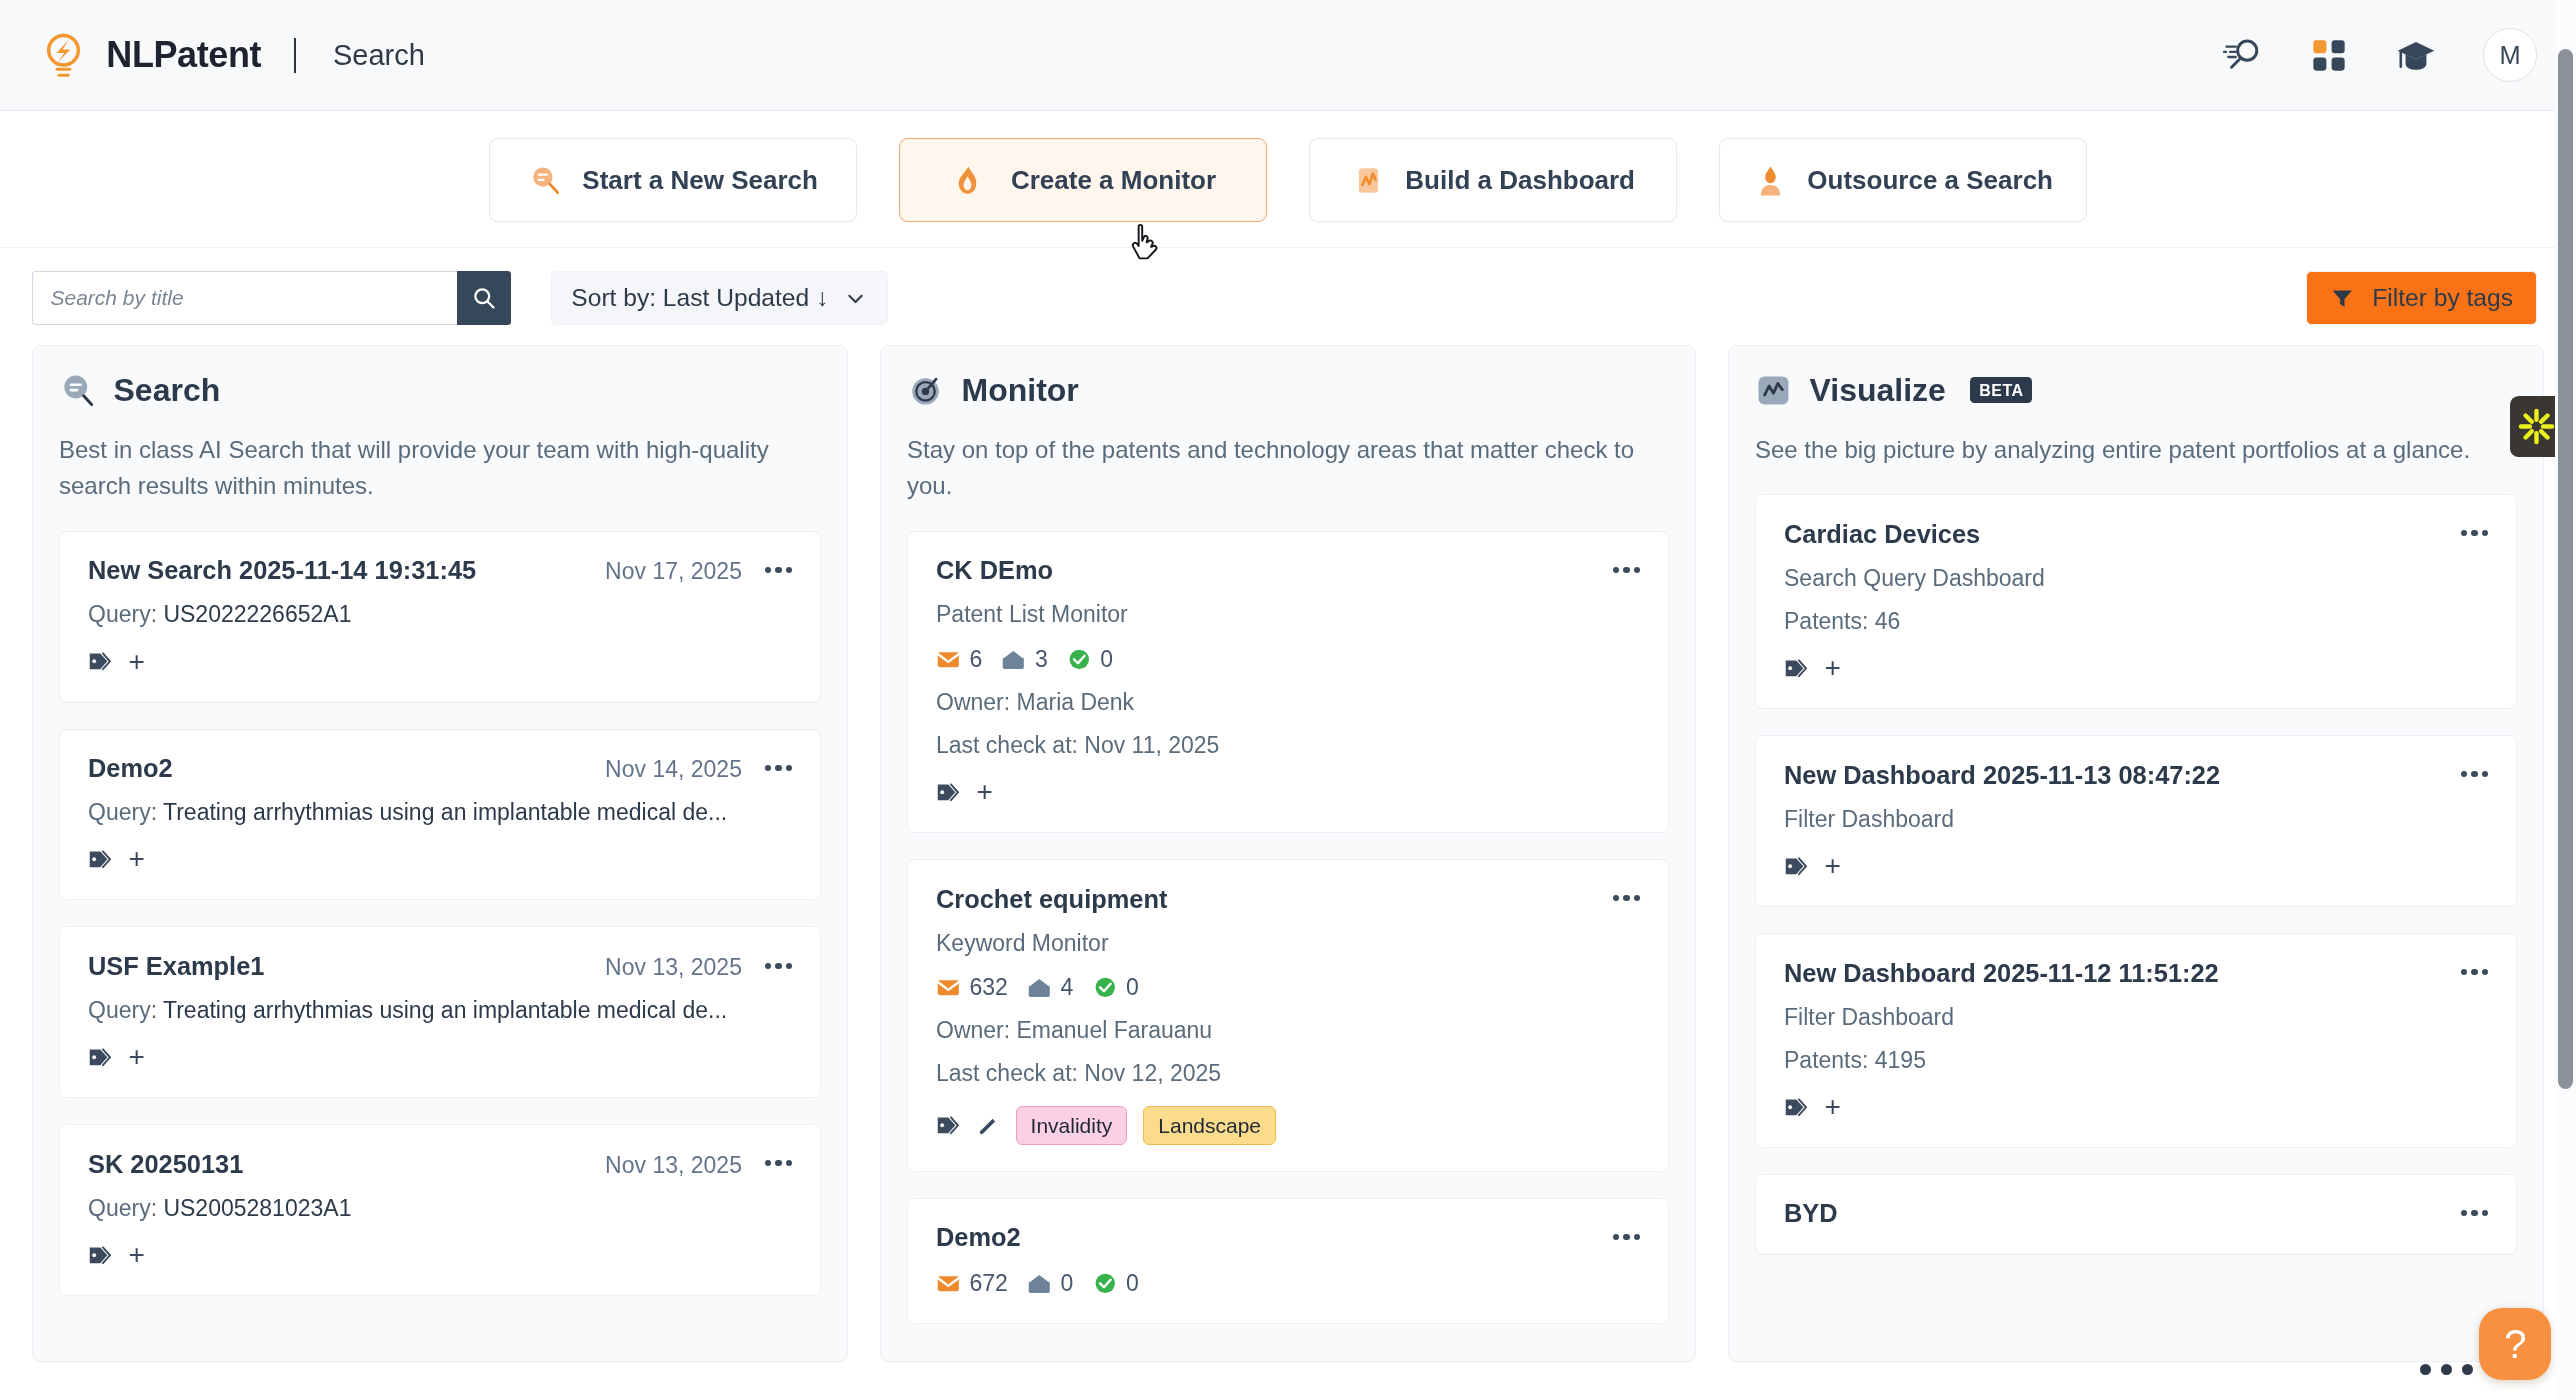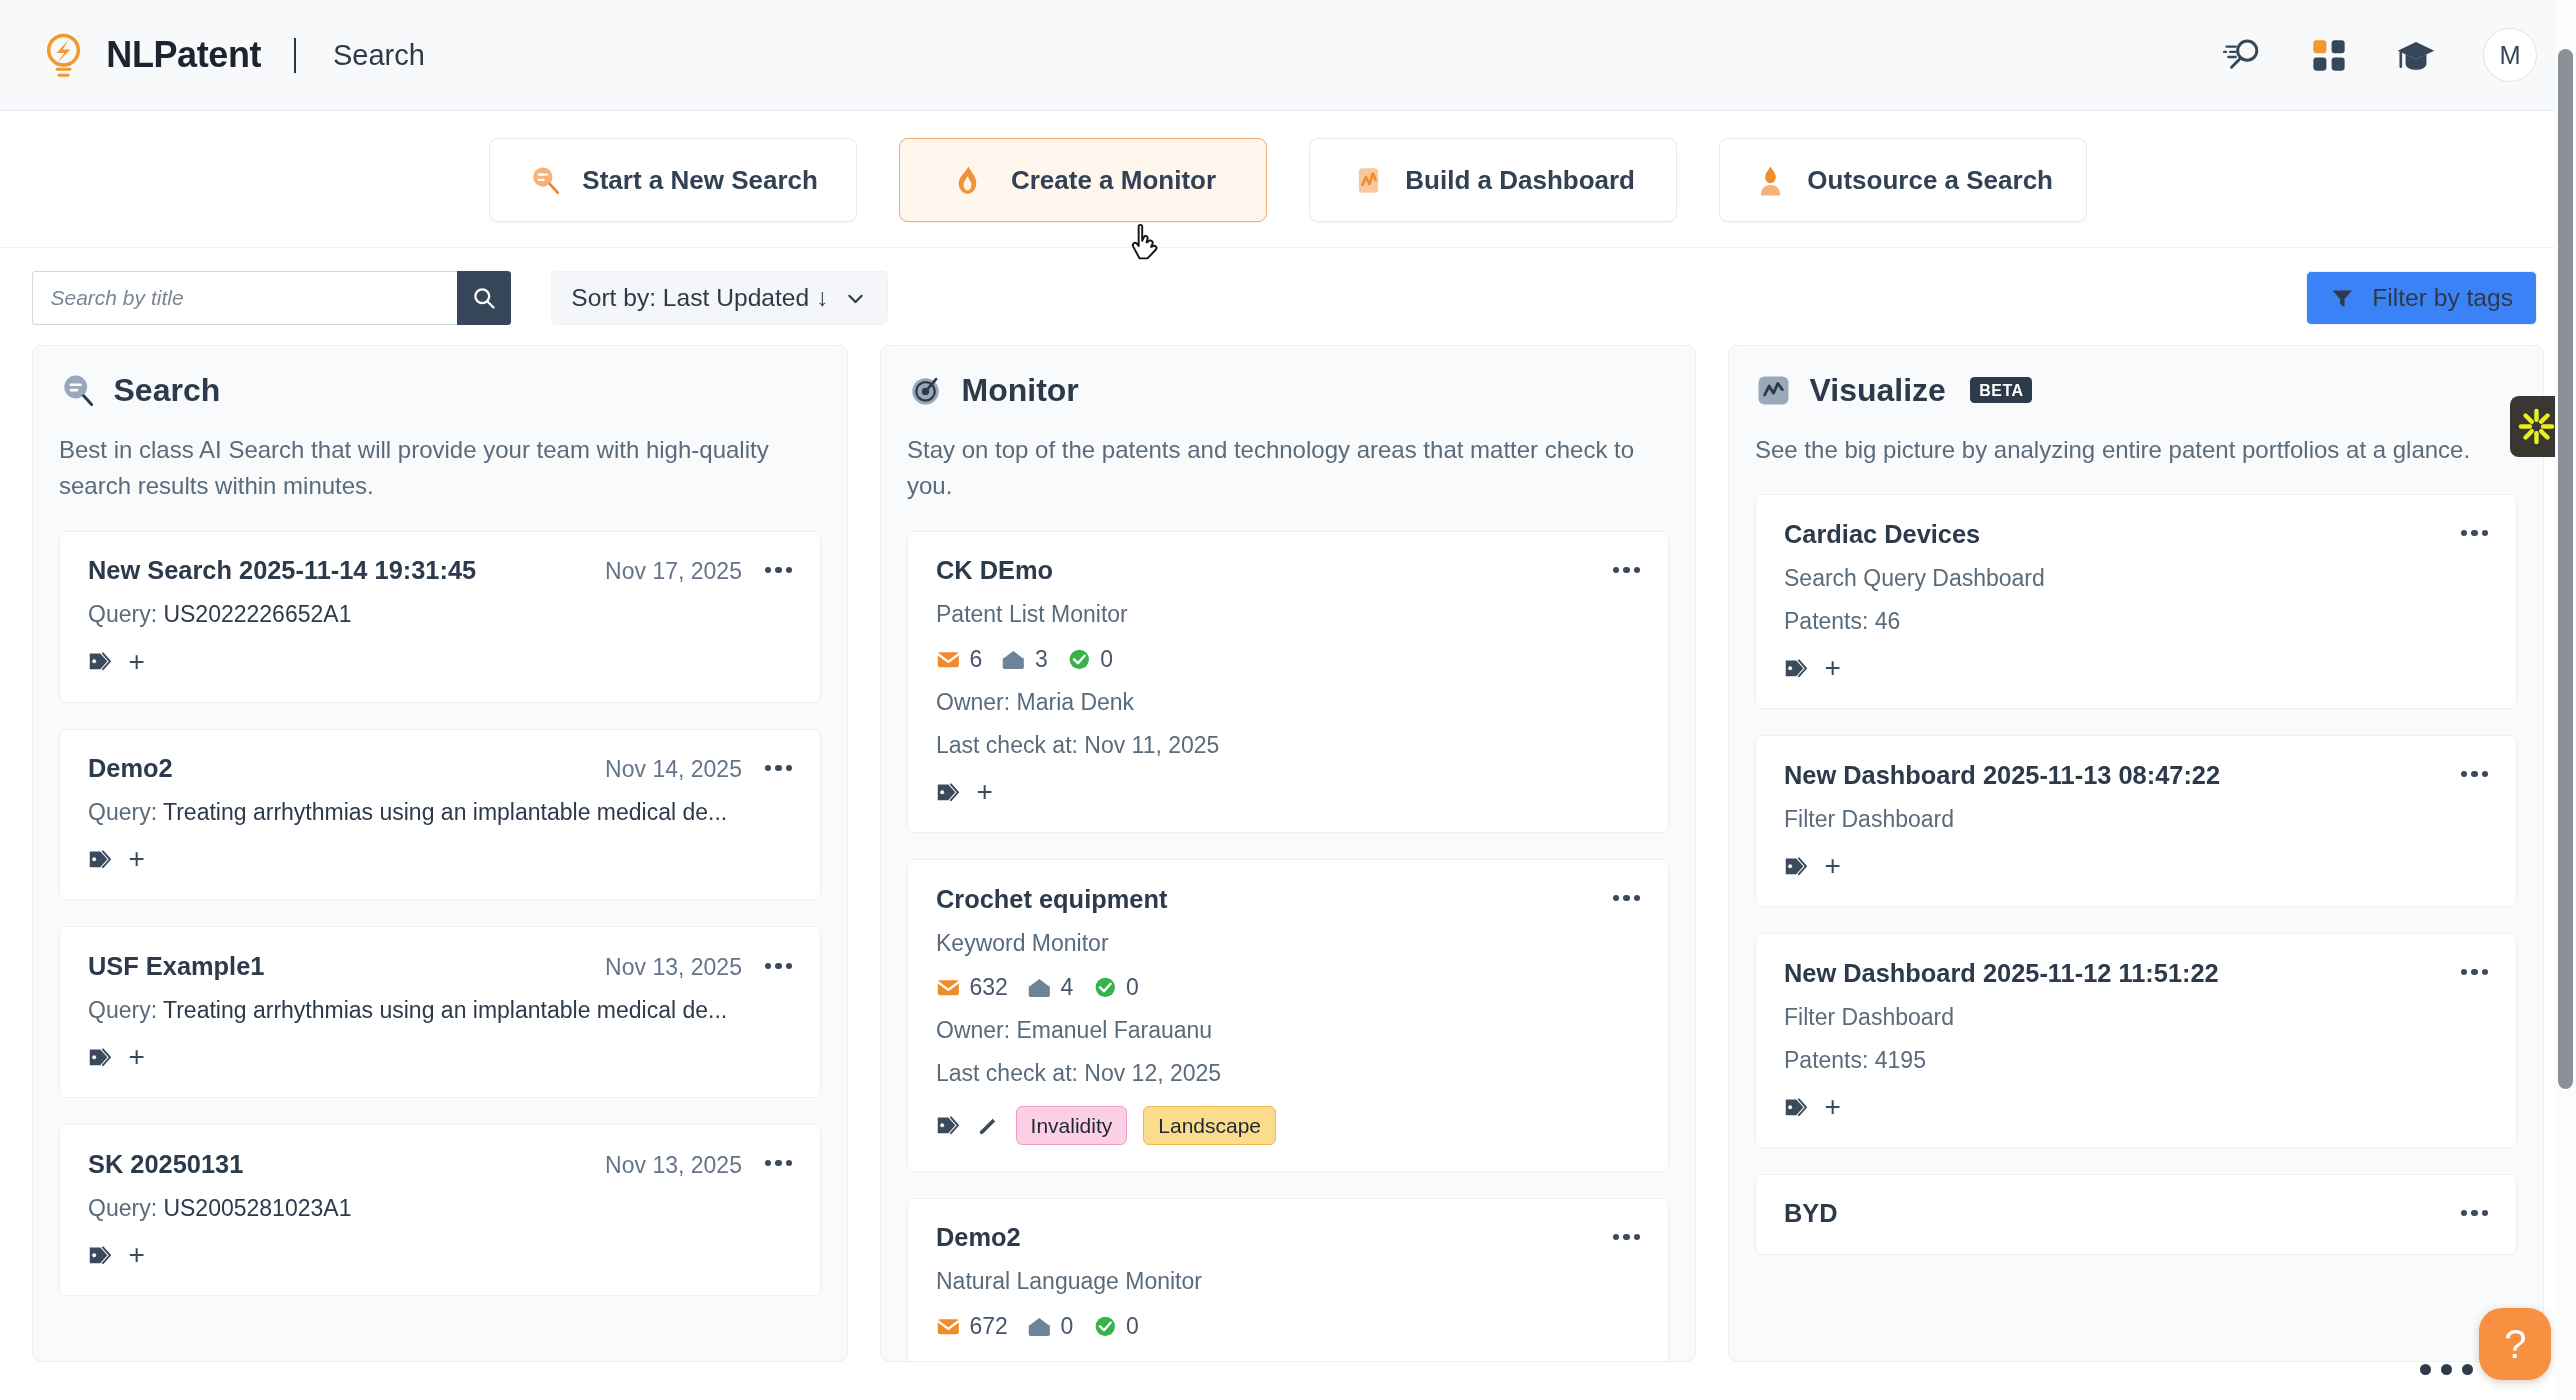--- a/index.html
+++ b/index.html
@@ -87,21 +87,21 @@
   }
   .sort-btn {
     margin-left: 40px; height: 54px;
     background: #f4f6f9; border: 0.9px solid #eef1f5; border-radius: 5.3px;
     display: flex; align-items: center; gap: 16px;
     padding: 0 19.3px; cursor: pointer;
   }
   .sort-btn .lbl { font-size: 24.6px; color: #2e3a48; }
   .filter-tags-btn {
     margin-left: auto; height: 54px;
-    background: #3b82f6; border: 0.9px solid #eef1f5; border-radius: 5.3px;
+    background: #f97316; border: 0.9px solid #eef1f5; border-radius: 5.3px;
     display: flex; align-items: center; gap: 17.5px;
     padding: 12px 23px; cursor: pointer;
   }
   .filter-tags-btn .lbl { font-size: 24.6px; color: #2e3a48; }
 
   
   .board {
     display: flex; gap: 32px;
     padding: 0 32px;
     height: 1017px;
@@ -522,21 +522,20 @@
 
     <div class="card">
       <div class="card-row1">
         <span class="card-title">Demo2</span>
         <span class="dots">
             <i></i>
             <i></i>
             <i></i>
           </span>
       </div>
-      <div class="card-sub">Natural Language Monitor</div>
       <div class="stats">
         <span class="stat">
           <svg viewBox="0 0 28 28">
             <rect x="2" y="6" width="24" height="17" rx="2.5" fill="#ef8b2c"></rect>
             <polyline points="2,8 14,17 26,8" fill="none" stroke="#ffffff" stroke-width="2.6"></polyline>
           </svg>
           <span>672</span>
         </span>
         <span class="stat">
           <svg viewBox="0 0 28 28">

